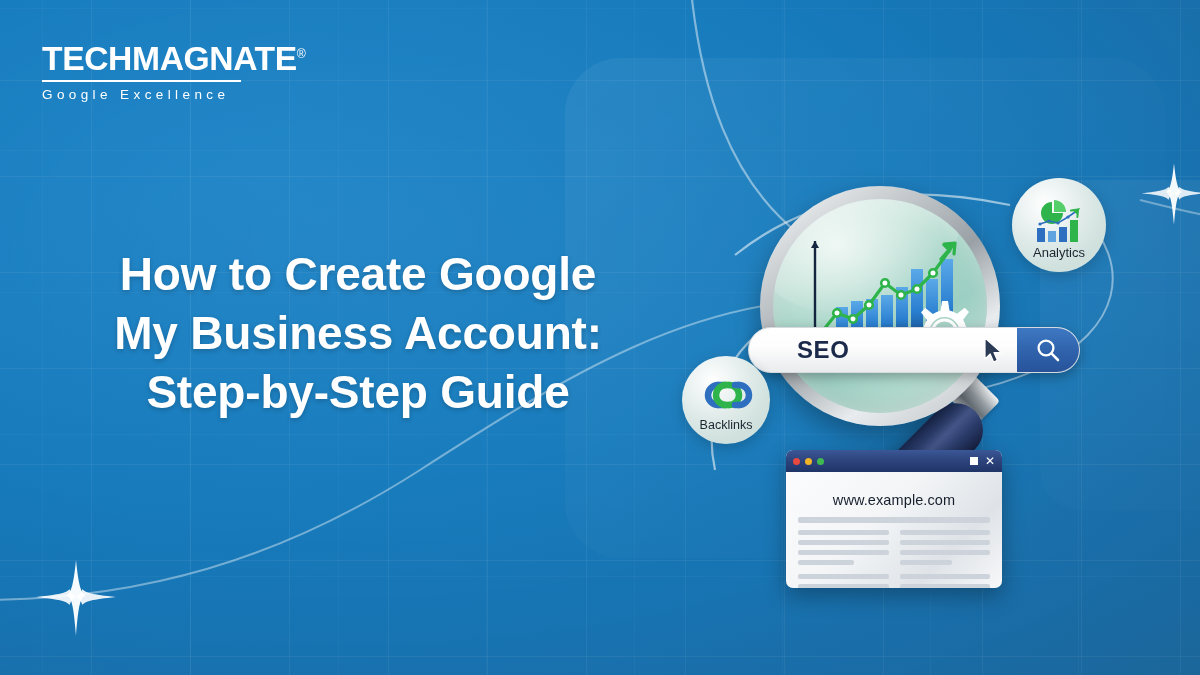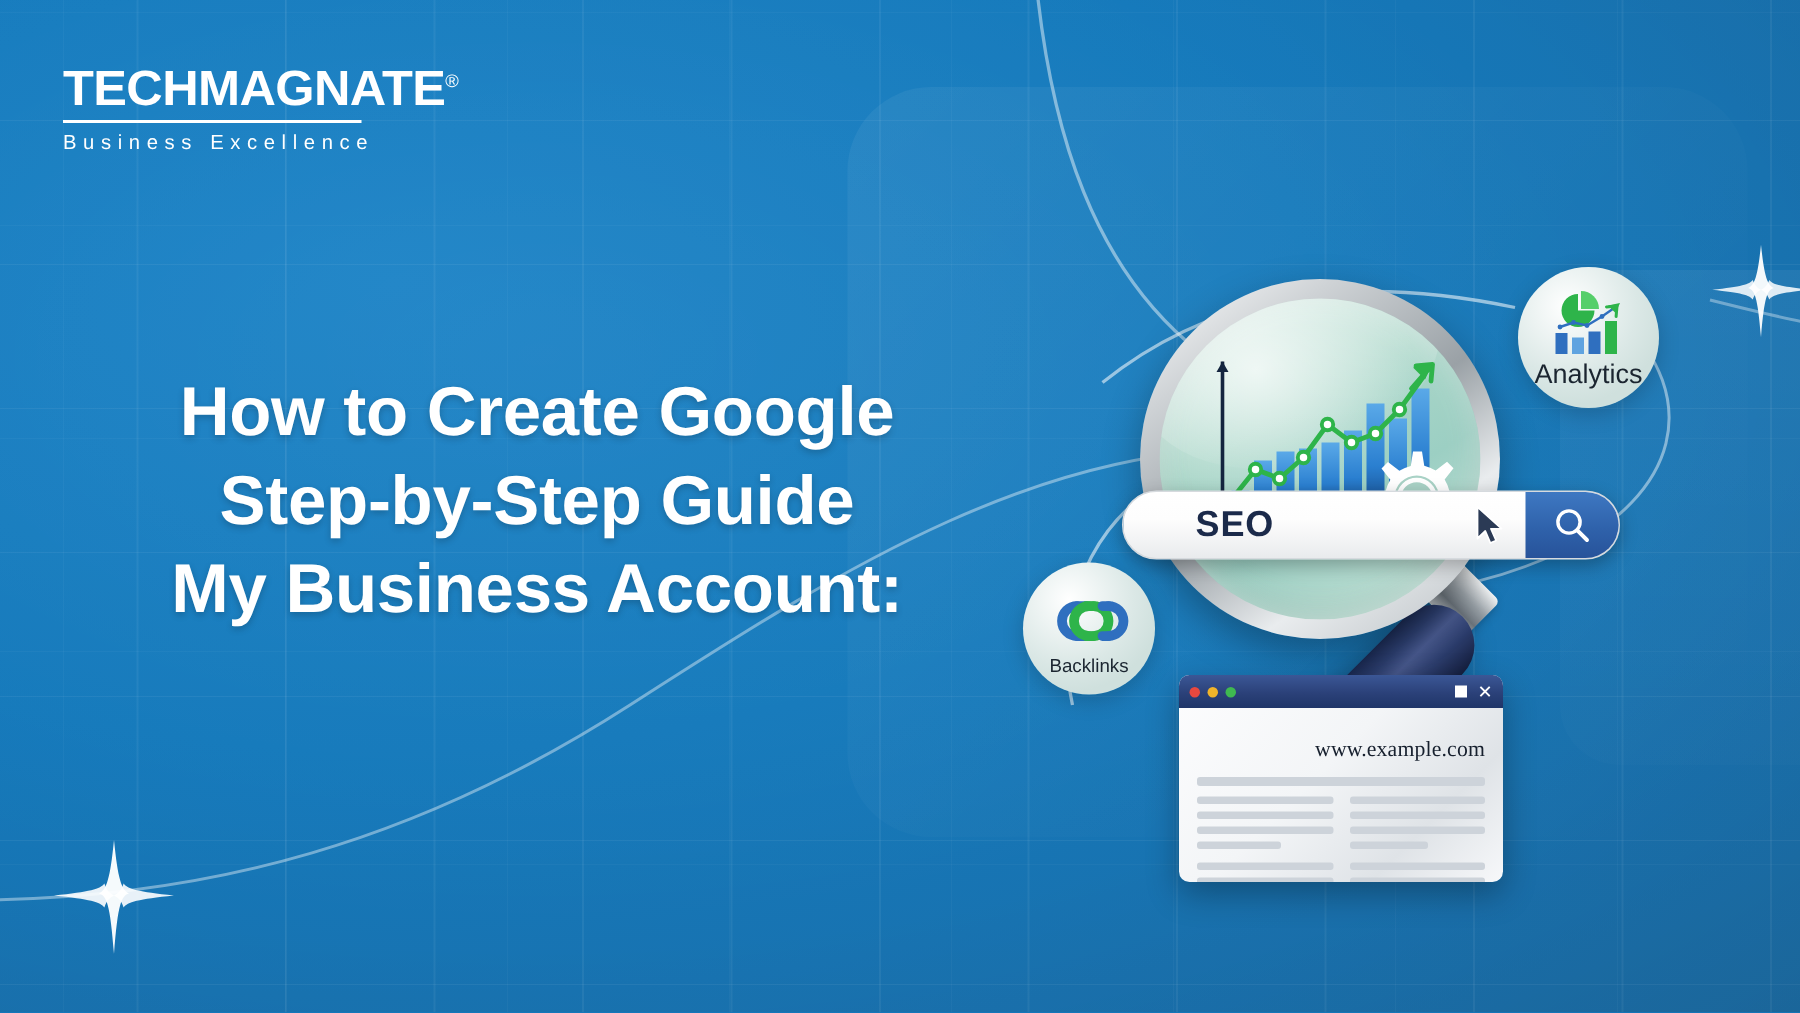--- a/index.html
+++ b/index.html
@@ -149,44 +149,44 @@
     font-size:14px; color:#1e2733; font-weight:400; z-index:2;
   }
 
   .badge {
     position:absolute; border-radius:50%;
     background:radial-gradient(70% 70% at 35% 28%, #ffffff, #dbe8e6 70%, #cfe0dd 100%);
     box-shadow:0 4px 14px rgba(0,0,0,.18);
     display:flex; flex-direction:column; align-items:center; justify-content:flex-end;
   }
   .badge-analytics { left:1012px; top:178px; width:94px; height:94px; padding-bottom:12px; }
-  .badge-backlinks { left:682px; top:375px; width:88px; height:88px; padding-bottom:12px; }
-  .badge-label { font-size:18px; color:#1b2530; font-weight:400; }
+  .badge-backlinks { left:682px; top:356px; width:88px; height:88px; padding-bottom:12px; }
+  .badge-label { font-size:13px; color:#1b2530; font-weight:400; }
   .badge-label.small { font-size:12.5px; }
 
   
   .browser {
     position:absolute; left:786px; top:450px; width:216px; height:138px;
     border-radius:7px; overflow:hidden;
     box-shadow:0 8px 22px rgba(0,0,0,.30);
     background:linear-gradient(135deg,#fdfdfe 0%,#f3f5f7 45%,#dfe3e7 75%,#f7f8fa 100%);
   }
   .browser-bar {
     height:22px; width:100%;
     background:linear-gradient(180deg,#3b5796 0%,#2b4179 55%,#1f3568 100%);
     display:flex; align-items:center; padding:0 7px; gap:5px;
   }
   .dot { width:7px; height:7px; border-radius:50%; }
   .dot.r{background:#e8483f;} .dot.y{background:#f0b429;} .dot.g{background:#3fb950;}
   .win-ctrl { margin-left:auto; display:flex; align-items:center; gap:7px; }
   .win-min { width:8px; height:8px; background:#fff; }
   .win-x { color:#fff; font-size:12px; line-height:1; font-weight:400; }
   .browser-url {
-    text-align:right; font-size:14.5px; color:#17202e; margin-top:11px;
-    font-weight:400; letter-spacing:.1px;font-family:Liberation Serif, serif;
+    text-align:center; font-size:14.5px; color:#17202e; margin-top:11px;
+    font-weight:400; letter-spacing:.1px;
   }
   .bline { background:#cdd3da; border-radius:2px; height:5px; }
   .browser-body { padding:9px 12px 0 12px; }
   .bcols { display:flex; gap:11px; margin-top:7px; }
   .bcol { flex:1; display:flex; flex-direction:column; gap:5px; }
 </style>
 </head>
 <body>
 
 <div class="stage">
@@ -214,27 +214,27 @@
 
   <svg class="spark" style="left:1138px; top:158px;" width="72" height="72" viewBox="0 0 84 84">
     <path d="M42 6 C44.6 31 47 37.4 52 39.6 C47 41 44.6 46 42 78 C39.4 46 37 41 32 39.6 C37 37.4 39.4 31 42 6 Z" fill="#ffffff" opacity=".95"></path>
     <path d="M4 41 C27 38.6 33 36.8 35.6 33.4 C37 38 40 40 42 41 C40 42 37 44 35.6 48.6 C33 45.2 27 43.4 4 41 Z" fill="#ffffff" opacity=".85"></path>
     <path d="M80 41 C57 38.6 51 36.8 48.4 33.4 C47 38 44 40 42 41 C44 42 47 44 48.4 48.6 C51 45.2 57 43.4 80 41 Z" fill="#ffffff" opacity=".85"></path>
   </svg>
 
   <div class="logo">
     <div class="logo-word"><span>TECHMAGNATE</span><span class="logo-reg">®</span></div>
     <div class="logo-rule"></div>
-    <div class="logo-tag">Business Excellence</div>
+    <div class="logo-tag">Google Excellence</div>
   </div>
 
   <div class="headline">
     <div>How to Create Google</div>
+    <div>My Business Account:</div>
     <div>Step-by-Step Guide</div>
-    <div>My Business Account:</div>
   </div>
 
   <div class="art">
 
     <div class="mag-wrap">
       <div class="ferrule"></div>
       <div class="handle"></div>
       <div class="lens-ring">
         <div class="lens">
           <div class="lens-gloss"></div>

